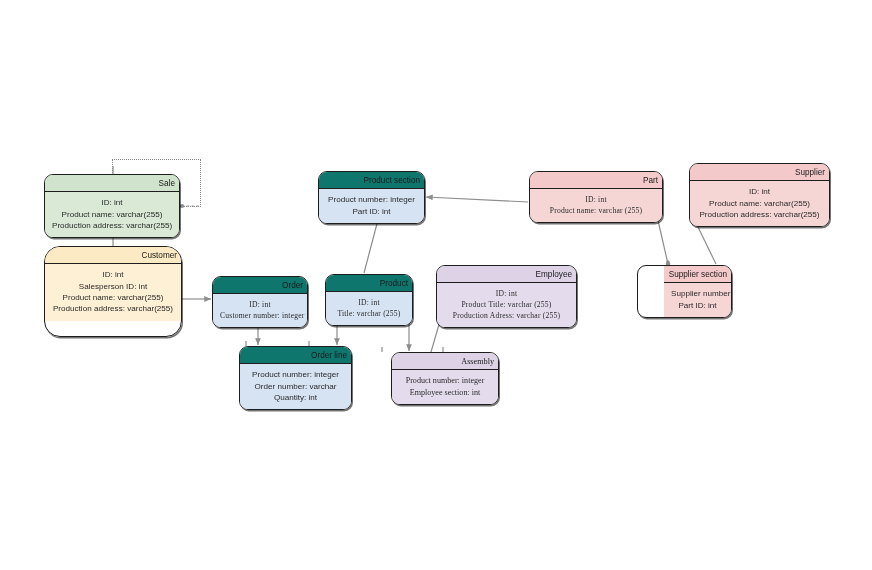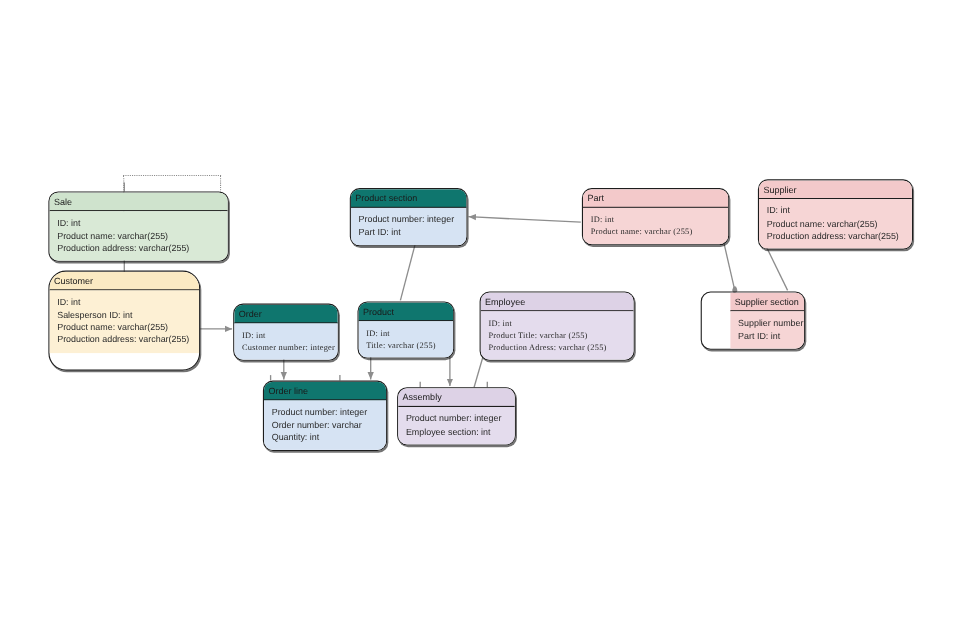--- a/index.html
+++ b/index.html
@@ -31,30 +31,31 @@
   }
   .entity {
     position: absolute;
     box-sizing: border-box;
     border: 1.6px solid #1d1d1d;
     border-radius: 9px;
     overflow: hidden;
     box-shadow: 1px 1.5px 0 rgba(0,0,0,0.55);
   }
   .entity .title {
-    text-align: left;
+    text-align: right;
     font-size: 8.2px;
     color: #1a1a1a;
     padding: 3.5px 4px 3.5px 4px;
     border-bottom: 1.3px solid #1d1d1d;
     line-height: 1.1;
     white-space: nowrap;
   }
   .entity .attrs {
     padding: 5px 7px 6px 7px;
+    text-align: center;
   }
   .entity .attr {
     font-size: 8.1px;
     color: #2a2a2a;
     line-height: 1.42;
     white-space: nowrap;
   }
   
   .serif .title,
   .serif .attr {
@@ -165,21 +166,21 @@
     </g>
 
     <g>
       <circle cx="668" cy="262" r="1.7" fill="#8d8d8d"></circle>
     </g>
   </svg>
 
   <div id="selection-rect" style="left: 112px; top: 159px; width: 89px; height: 48px;"></div>
 
   <div id="entities">
-      <div class="entity green" style="left: 44px; top: 174px; width: 164px; min-height: 62px;">
+      <div class="entity green" style="left: 44px; top: 174px; width: 136px; min-height: 62px;">
         <div class="title">Sale</div>
         <div class="attrs">
           <div class="attr">ID: int</div>
           <div class="attr">Product name: varchar(255)</div>
           <div class="attr">Production address: varchar(255)</div>
         </div>
       </div>
       <div class="entity yellow" style="left: 44px; top: 246px; width: 138px; min-height: 91px; border-radius: 16px;">
         <div class="title">Customer</div>
         <div class="attrs">
@@ -211,21 +212,21 @@
           <div class="attr">Part ID: int</div>
         </div>
       </div>
       <div class="entity blue serif" style="left: 325px; top: 274px; width: 88px; min-height: 45px;">
         <div class="title">Product</div>
         <div class="attrs">
           <div class="attr">ID:  int</div>
           <div class="attr">Title:  varchar  (255)</div>
         </div>
       </div>
-      <div class="entity purple" style="left: 361px; top: 352px; width: 108px; min-height: 48px;">
+      <div class="entity purple" style="left: 391px; top: 352px; width: 108px; min-height: 48px; font-family: Liberation Serif, serif;">
         <div class="title">Assembly</div>
         <div class="attrs">
           <div class="attr">Product number: integer</div>
           <div class="attr">Employee section: int</div>
         </div>
       </div>
       <div class="entity purple serif" style="left: 436px; top: 265px; width: 141px; min-height: 62px;">
         <div class="title">Employee</div>
         <div class="attrs">
           <div class="attr">ID:  int</div>

